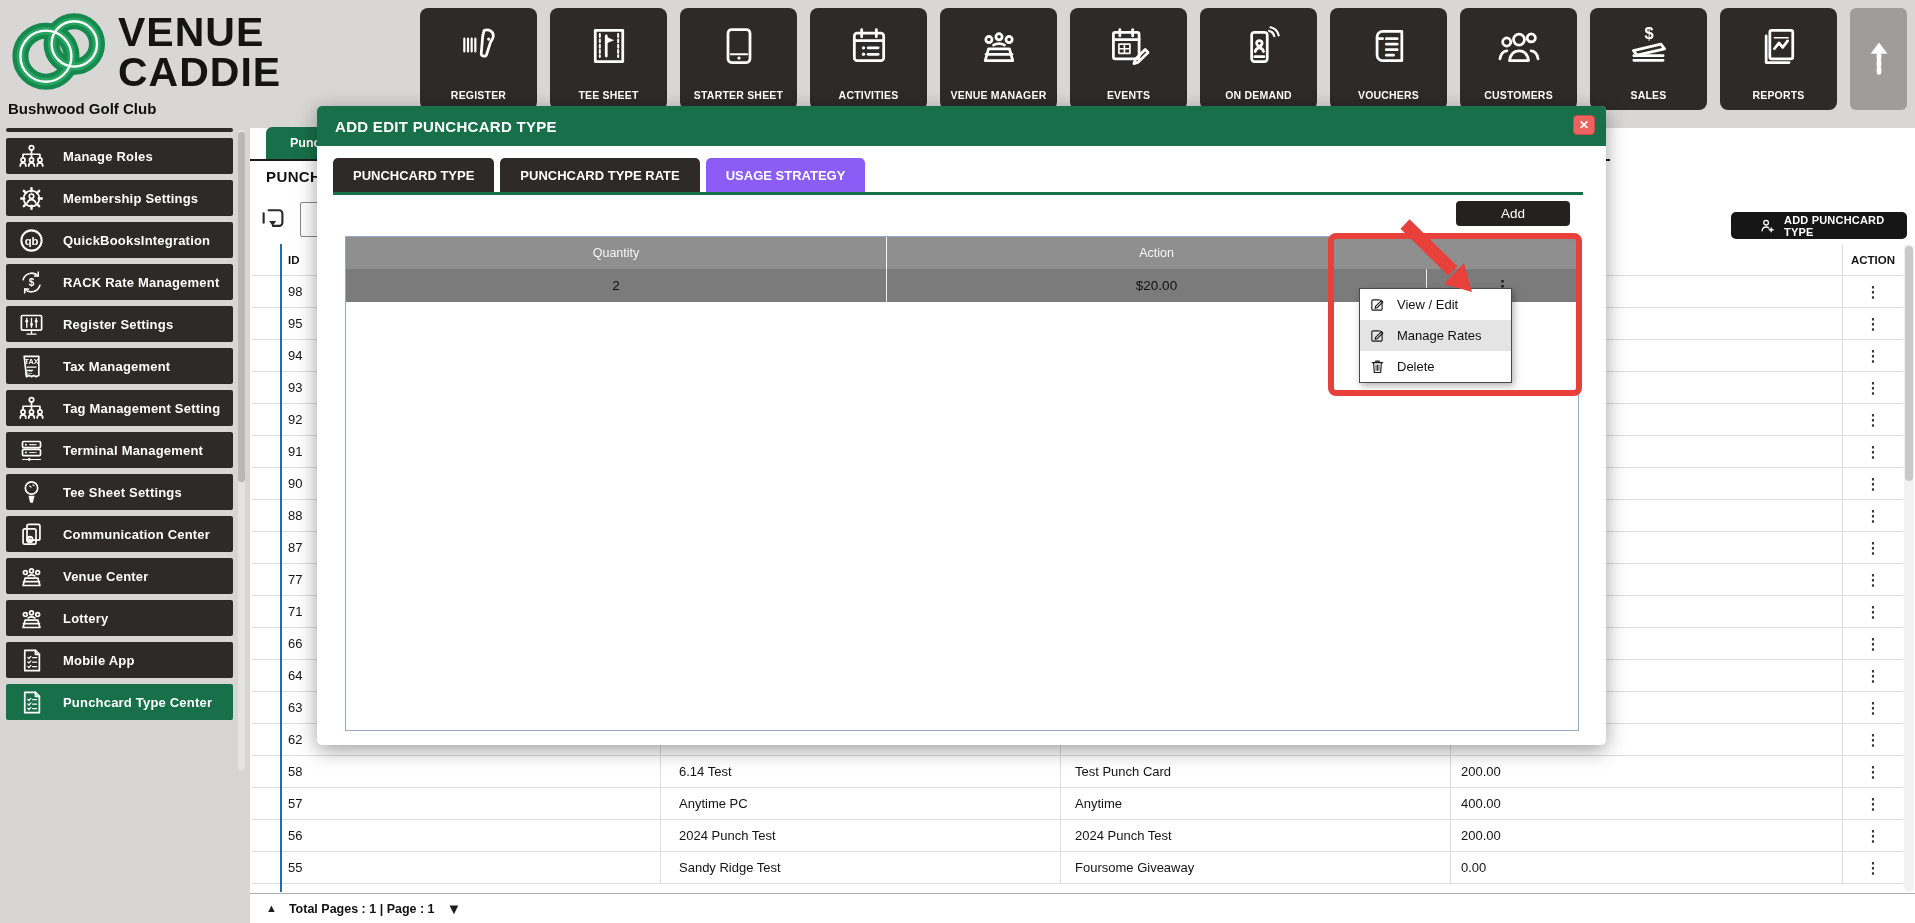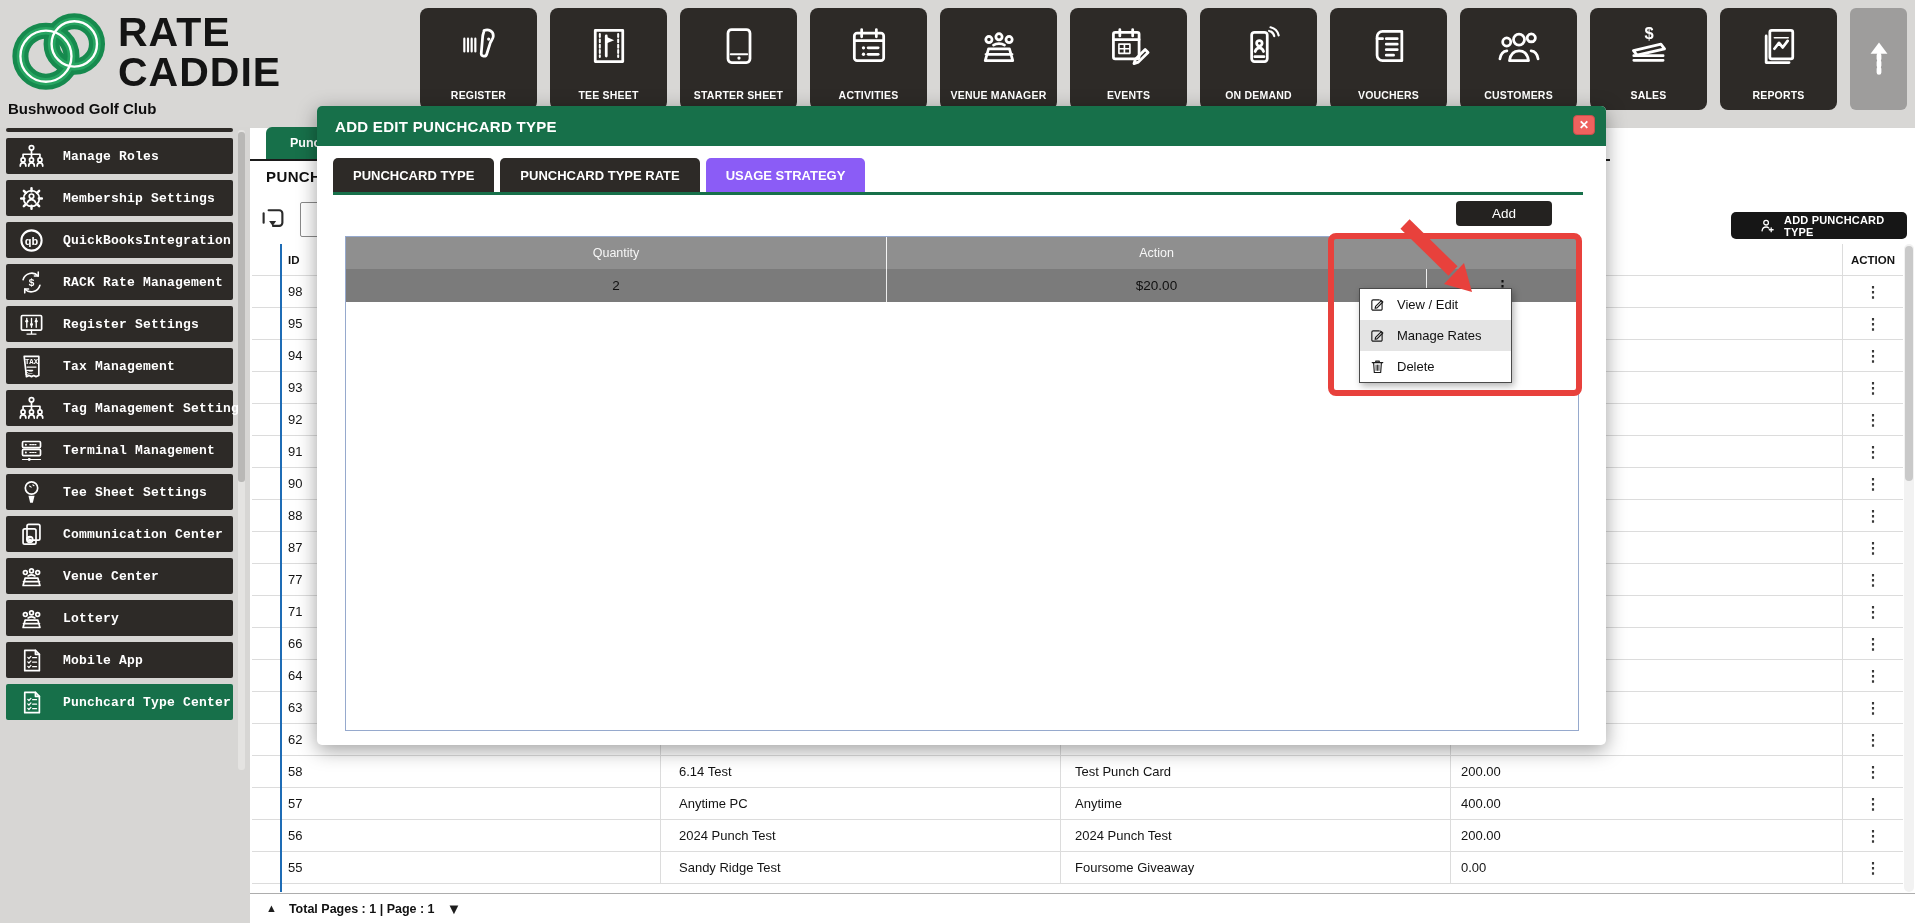--- a/index.html
+++ b/index.html
@@ -16,21 +16,21 @@
   .tb-btn { width:117px; height:102px; background:#2d2a27; border-radius:8px; color:#fff; position:relative; cursor:pointer; flex:none; }
   .tb-icon { position:absolute; left:50%; top:16px; transform:translateX(-50%); width:44px; height:44px; }
   .tb-icon svg { width:44px; height:44px; }
   .tb-label { position:absolute; left:0; right:0; bottom:9px; text-align:center; font-size:10.5px; font-weight:700; letter-spacing:.2px; white-space:nowrap; }
   .tb-btn.scroll { width:57px; background:#9e9d9c; border-radius:6px; }
   .tb-btn.scroll .tb-icon { top:28px; }
 
   
   .sidebar { position:absolute; left:6px; top:128px; width:227px; }
   .sb-sliver { height:4px; background:#2d2a27; border-radius:2px; margin-bottom:6px; }
-  .sb-item { height:36px; background:#2d2a27; border-radius:2px; color:#fff; display:flex; align-items:center; margin-bottom:6px; padding-left:12px; cursor:pointer;font-family:Liberation Mono, monospace; }
+  .sb-item { height:36px; background:#2d2a27; border-radius:2px; color:#fff; display:flex; align-items:center; margin-bottom:6px; padding-left:12px; cursor:pointer; }
   .sb-item.active { background:#17704a; }
   .sb-icon { width:28px; height:27px; margin-right:17px; flex:none; }
   .sb-icon svg { width:27px; height:27px; }
   .sb-label { font-size:13px; font-weight:600; letter-spacing:.2px; white-space:nowrap; }
   .sb-scroll { position:absolute; left:238px; top:130px; width:7px; height:640px; background:#e4e3e1; border-radius:3px; }
   .sb-thumb { position:absolute; left:0; top:2px; width:7px; height:350px; background:#b9b8b6; border-radius:3px; }
 
   
   .main { position:absolute; left:250px; top:128px; width:1665px; height:795px; background:#fff; }
   .content-tab { position:absolute; left:16px; top:-1px; width:113px; height:33px; background:#17704a; border-radius:6px 6px 0 0; color:#fff; font-size:12.5px; font-weight:700; line-height:33px; padding-left:24px; overflow:hidden; white-space:nowrap; cursor:pointer; }
@@ -64,21 +64,21 @@
   .pg-text { font-size:12.5px; font-weight:700; margin-left:12px; color:#111; }
 
   
   .modal { position:absolute; left:317px; top:106px; width:1289px; height:639px; background:#fff; border-radius:5px; box-shadow:0 5px 20px rgba(0,0,0,.38); z-index:20; }
   .modal-titlebar { height:40px; background:#17704a; border-radius:5px 5px 0 0; color:#fff; display:flex; align-items:center; padding-left:18px; font-size:15px; font-weight:700; letter-spacing:.3px; }
   .modal-close { position:absolute; right:11px; top:9px; width:22px; height:20px; background:#ee625e; border:1px solid #c74f4c; border-radius:4px; color:#fff; display:flex; align-items:center; justify-content:center; font-size:12px; font-weight:700; cursor:pointer; }
   .modal-tabs { position:absolute; left:16px; top:52px; display:flex; gap:6px; }
   .m-tab { height:34px; padding:0 20px; background:#2d2a27; color:#fff; font-size:13px; font-weight:700; display:flex; align-items:center; border-radius:5px 5px 0 0; cursor:pointer; white-space:nowrap; }
   .m-tab.active { background:#8b5cf6; }
   .m-underline { position:absolute; left:16px; top:86px; width:1250px; height:3px; background:#17704a; }
-  .m-add-btn { position:absolute; left:1139px; top:95px; width:96px; height:25px; background:#242220; border-radius:4px; color:#fff; display:flex; align-items:center; justify-content:center; font-size:13.5px; cursor:pointer; }
+  .m-add-btn { position:absolute; left:1139px; top:95px; width:114px; height:25px; background:#242220; border-radius:4px; color:#fff; display:flex; align-items:center; justify-content:center; font-size:13.5px; cursor:pointer; }
   .rate-box { position:absolute; left:28px; top:130px; width:1234px; height:495px; border:1px solid #96a9cd; background:#fff; }
   .rate-header, .rate-row { display:grid; grid-template-columns:540px 540px 152px; }
   .rate-header { height:32px; background:#8f8f8f; color:#f7f7f7; font-size:12.5px; }
   .rate-header > div { display:flex; align-items:center; justify-content:center; }
   .rate-header > div + div { border-left:1px solid #f5f5f5; }
   .rate-row { height:33px; background:#7b7b7b; color:#101010; font-size:13.5px; }
   .rate-row > div { display:flex; align-items:center; justify-content:center; }
   .rate-row > div + div { border-left:1px solid #ededed; }
   .rate-row .kebab { color:#101010; }
 
@@ -98,21 +98,21 @@
     <svg width="104" height="90" viewBox="0 0 110 95" fill="none">
       <circle cx="38" cy="53" r="27" stroke="#168a4e" stroke-width="17"></circle>
       <circle cx="68" cy="40" r="24" stroke="#168a4e" stroke-width="17"></circle>
       <circle cx="38" cy="53" r="27" stroke="#27a561" stroke-width="8"></circle>
       <circle cx="68" cy="40" r="24" stroke="#27a561" stroke-width="8"></circle>
       <circle cx="38" cy="53" r="27" stroke="#fff" stroke-width="2.5"></circle>
       <circle cx="68" cy="40" r="24" stroke="#fff" stroke-width="2.5"></circle>
     </svg>
   </div>
   <div class="brand-text">
-    <div>RATE</div>
+    <div>VENUE</div>
     <div>CADDIE</div>
   </div>
   <div class="club-name">Bushwood Golf Club</div>
   <div class="topbar-buttons" id="topbar-buttons">
       <div class="tb-btn">
         <span class="tb-icon">
           <svg viewBox="0 0 24 24" fill="none" stroke="currentColor" stroke-width="1.5" stroke-linecap="round" stroke-linejoin="round">
             <path d="M4 8v7M6 8v7M8 8v7M10 8v7" stroke-width="1.2"></path>
             <path d="M14.7 3.6c2.6-1.1 5.1.4 5.1 2.9 0 1.5-1 2.4-1.6 3.7l-2 6.3c-.5 1.6-3 1.3-3-.4l.8-9.2c.1-1.6.9-2.8.7-3.3z"></path>
             <circle cx="17.3" cy="8.2" r="0.9" fill="currentColor" stroke="none"></circle>

